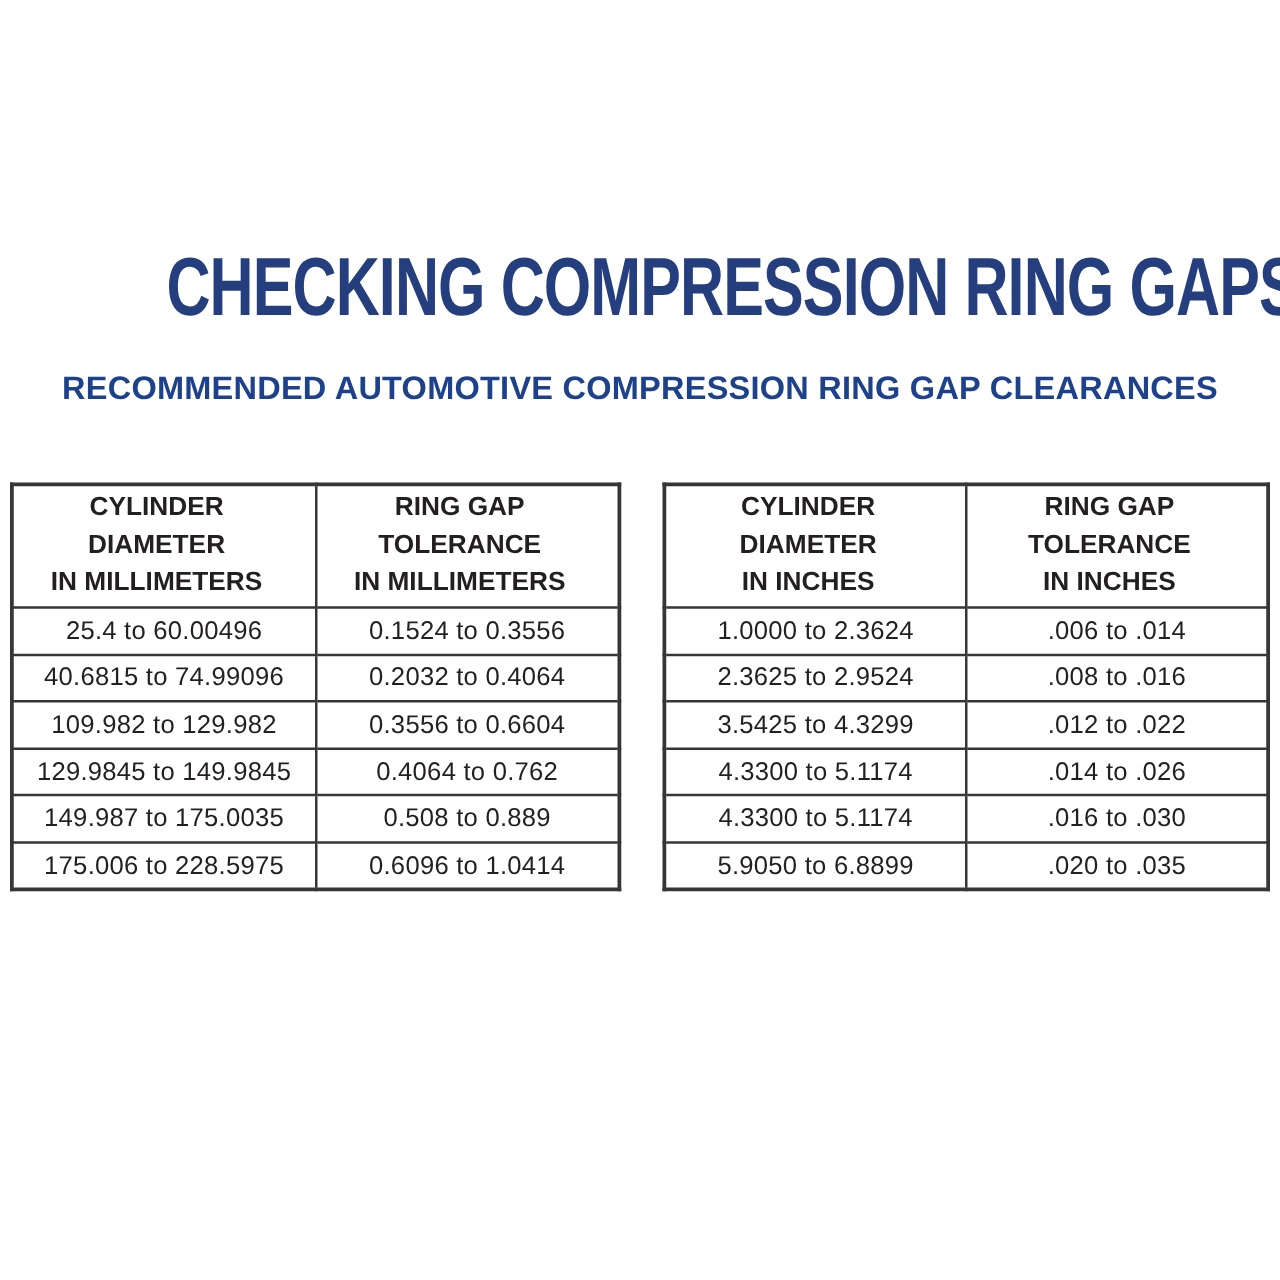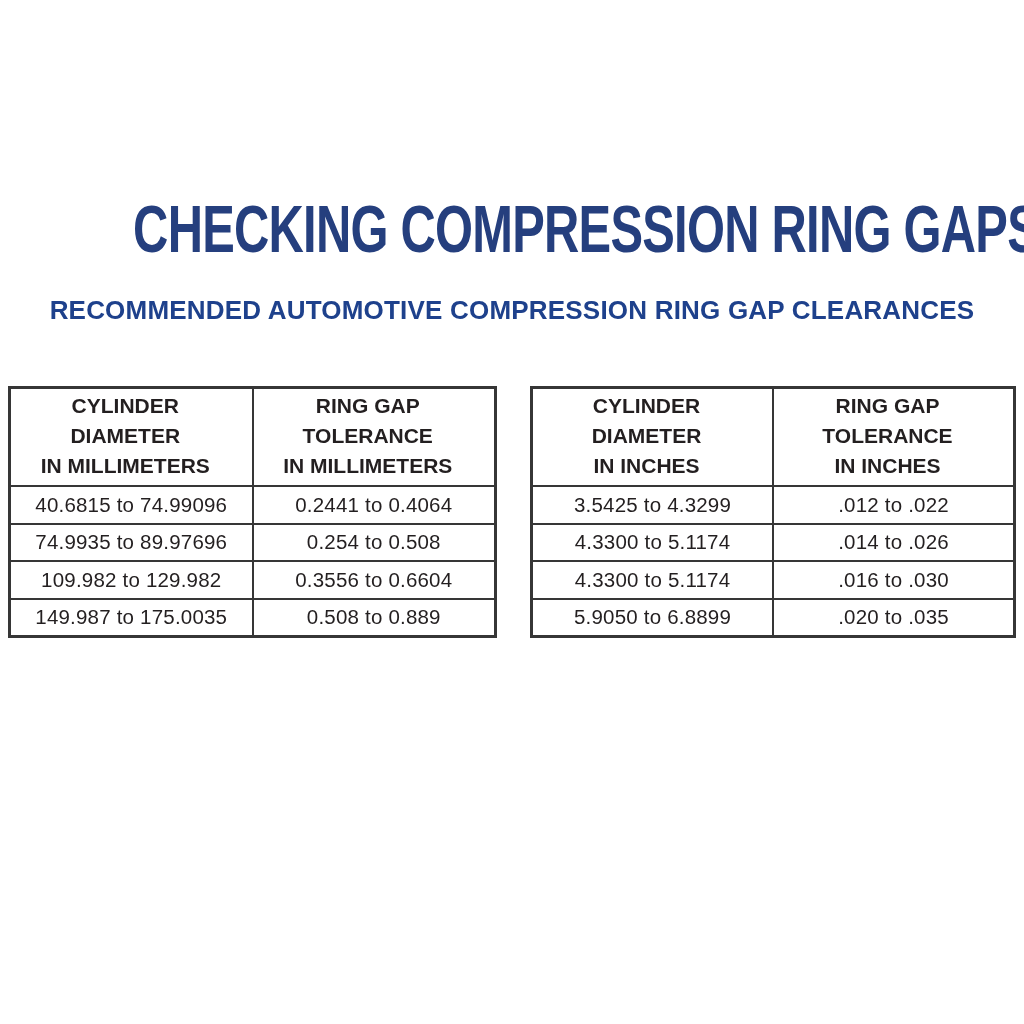--- a/index.html
+++ b/index.html
@@ -94,46 +94,62 @@
 
   <table class="spec mm">
     <thead>
       <tr>
           <th>CYLINDER<br>DIAMETER<br>IN MILLIMETERS</th>
           <th>RING GAP<br>TOLERANCE<br>IN MILLIMETERS</th>
         </tr>
     </thead>
     <tbody>
         <tr>
-          <td>40.6815 to 74.99096</td>
-          <td>0.2441 to 0.4064</td>
+          <td>25.4 to 60.00496</td>
+          <td>0.1524 to 0.3556</td>
         </tr>
         <tr>
-          <td>74.9935 to 89.97696</td>
-          <td>0.254 to 0.508</td>
+          <td>40.6815 to 74.99096</td>
+          <td>0.2032 to 0.4064</td>
         </tr>
         <tr>
           <td>109.982 to 129.982</td>
           <td>0.3556 to 0.6604</td>
         </tr>
         <tr>
+          <td>129.9845 to 149.9845</td>
+          <td>0.4064 to 0.762</td>
+        </tr>
+        <tr>
           <td>149.987 to 175.0035</td>
           <td>0.508 to 0.889</td>
+        </tr>
+        <tr>
+          <td>175.006 to 228.5975</td>
+          <td>0.6096 to 1.0414</td>
         </tr>
       </tbody>
   </table>
 
   <table class="spec inch">
     <thead>
       <tr>
           <th>CYLINDER<br>DIAMETER<br>IN INCHES</th>
           <th>RING GAP<br>TOLERANCE<br>IN INCHES</th>
         </tr>
     </thead>
     <tbody>
+        <tr>
+          <td>1.0000 to 2.3624</td>
+          <td>.006 to .014</td>
+        </tr>
+        <tr>
+          <td>2.3625 to 2.9524</td>
+          <td>.008 to .016</td>
+        </tr>
         <tr>
           <td>3.5425 to 4.3299</td>
           <td>.012 to .022</td>
         </tr>
         <tr>
           <td>4.3300 to 5.1174</td>
           <td>.014 to .026</td>
         </tr>
         <tr>
           <td>4.3300 to 5.1174</td>

